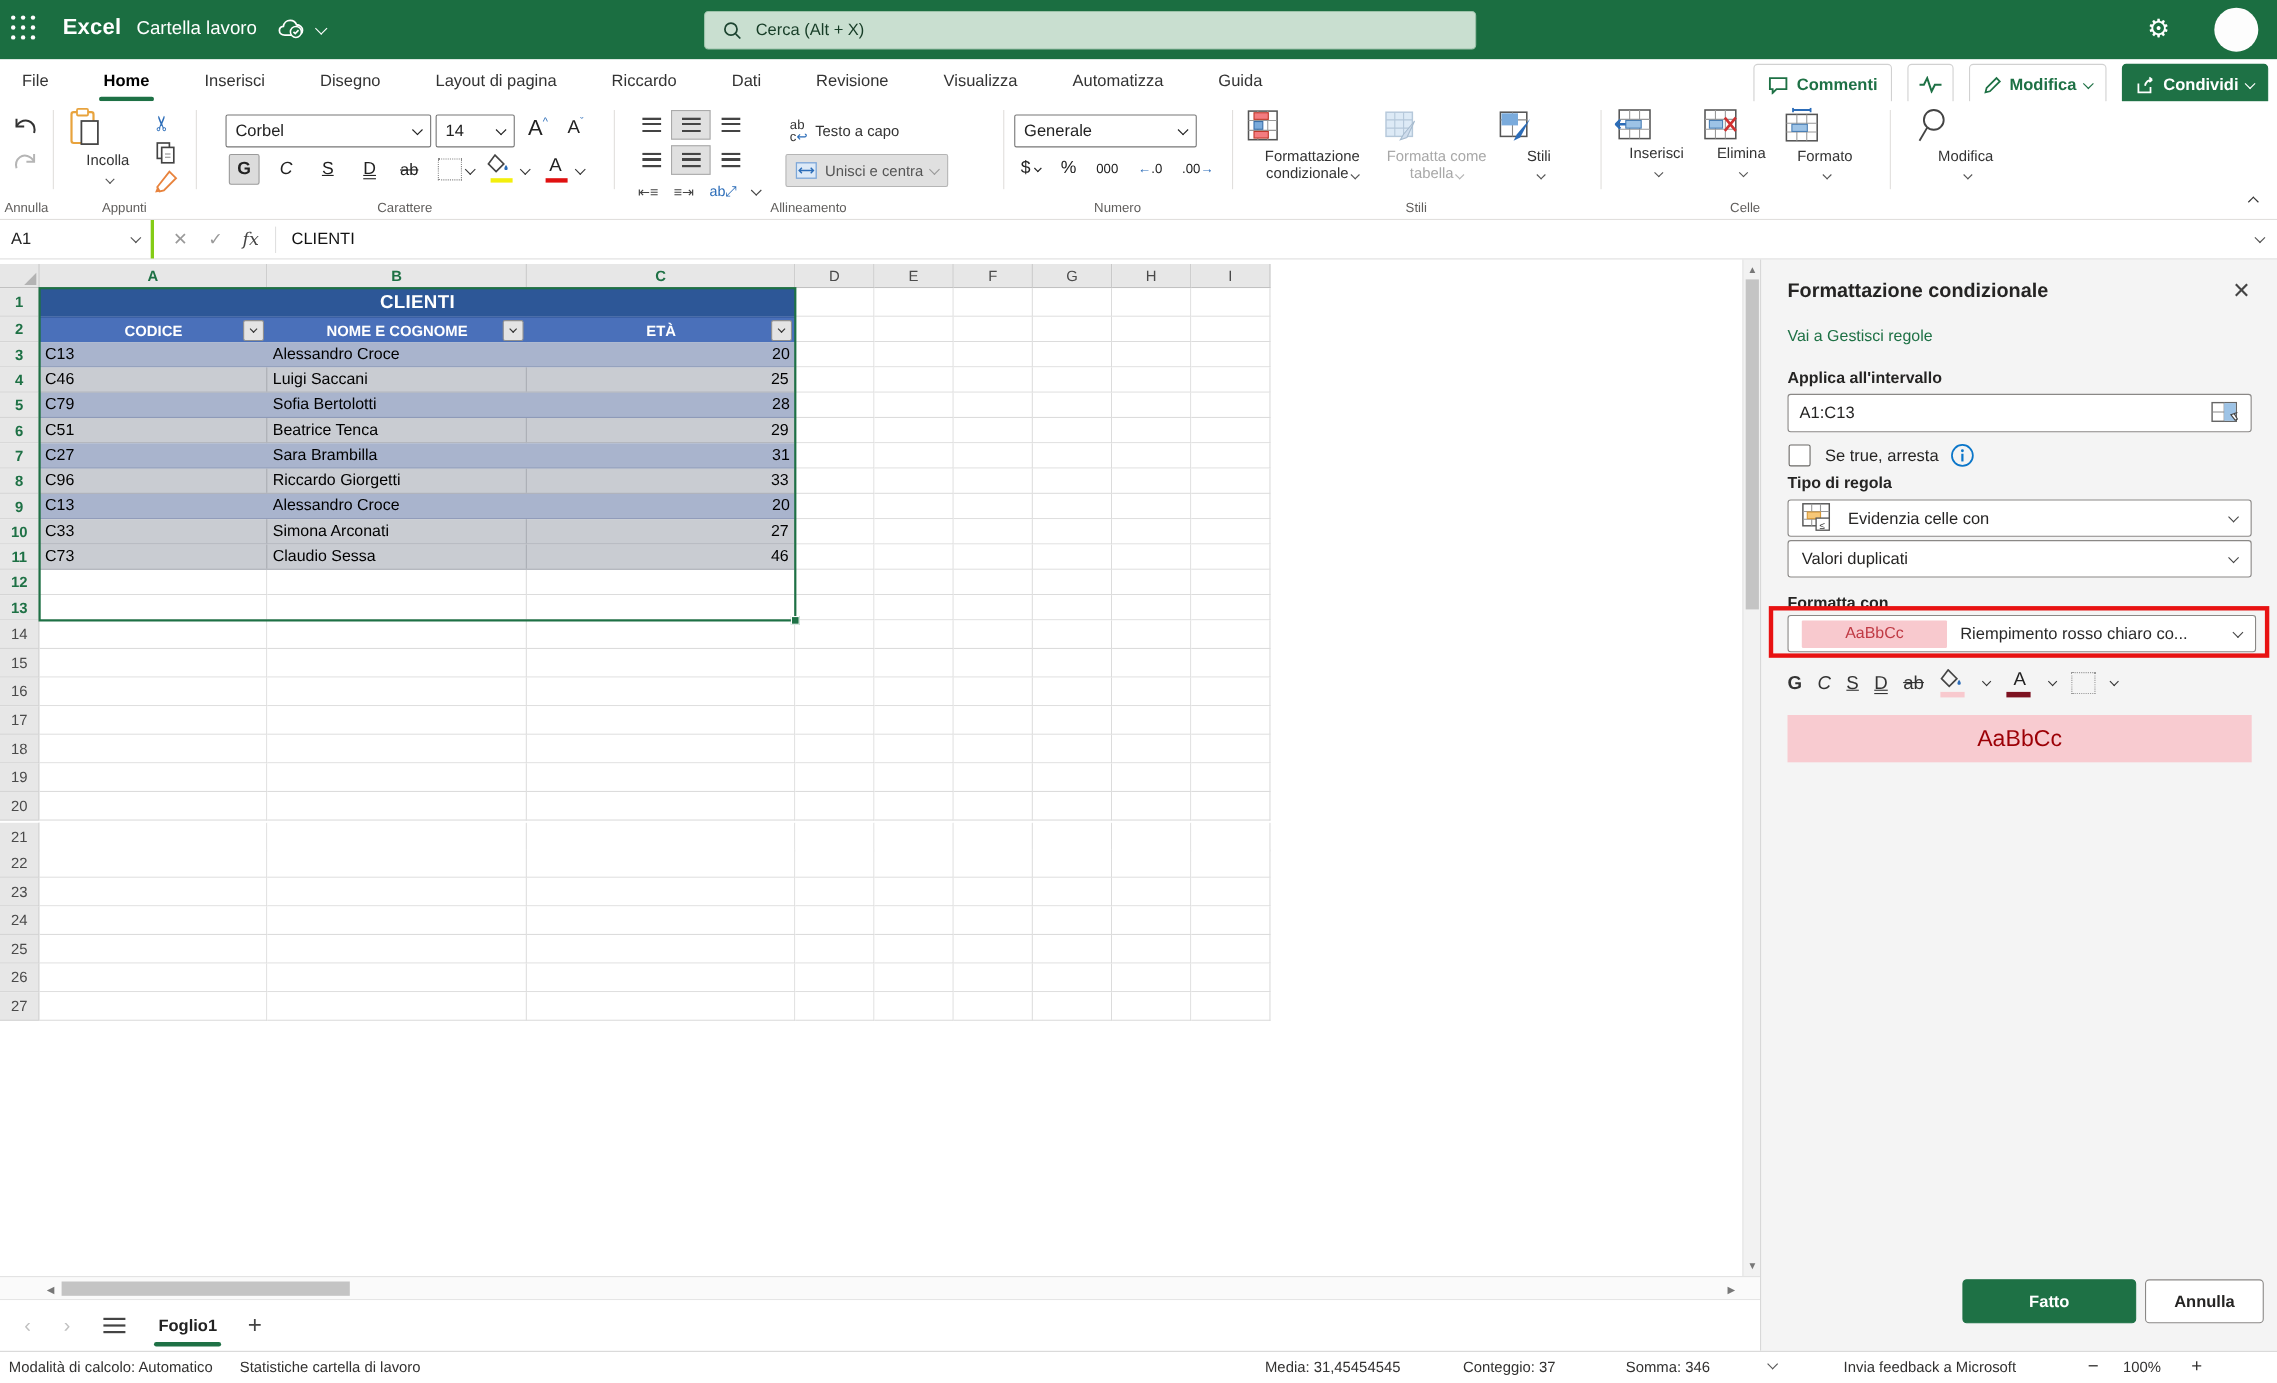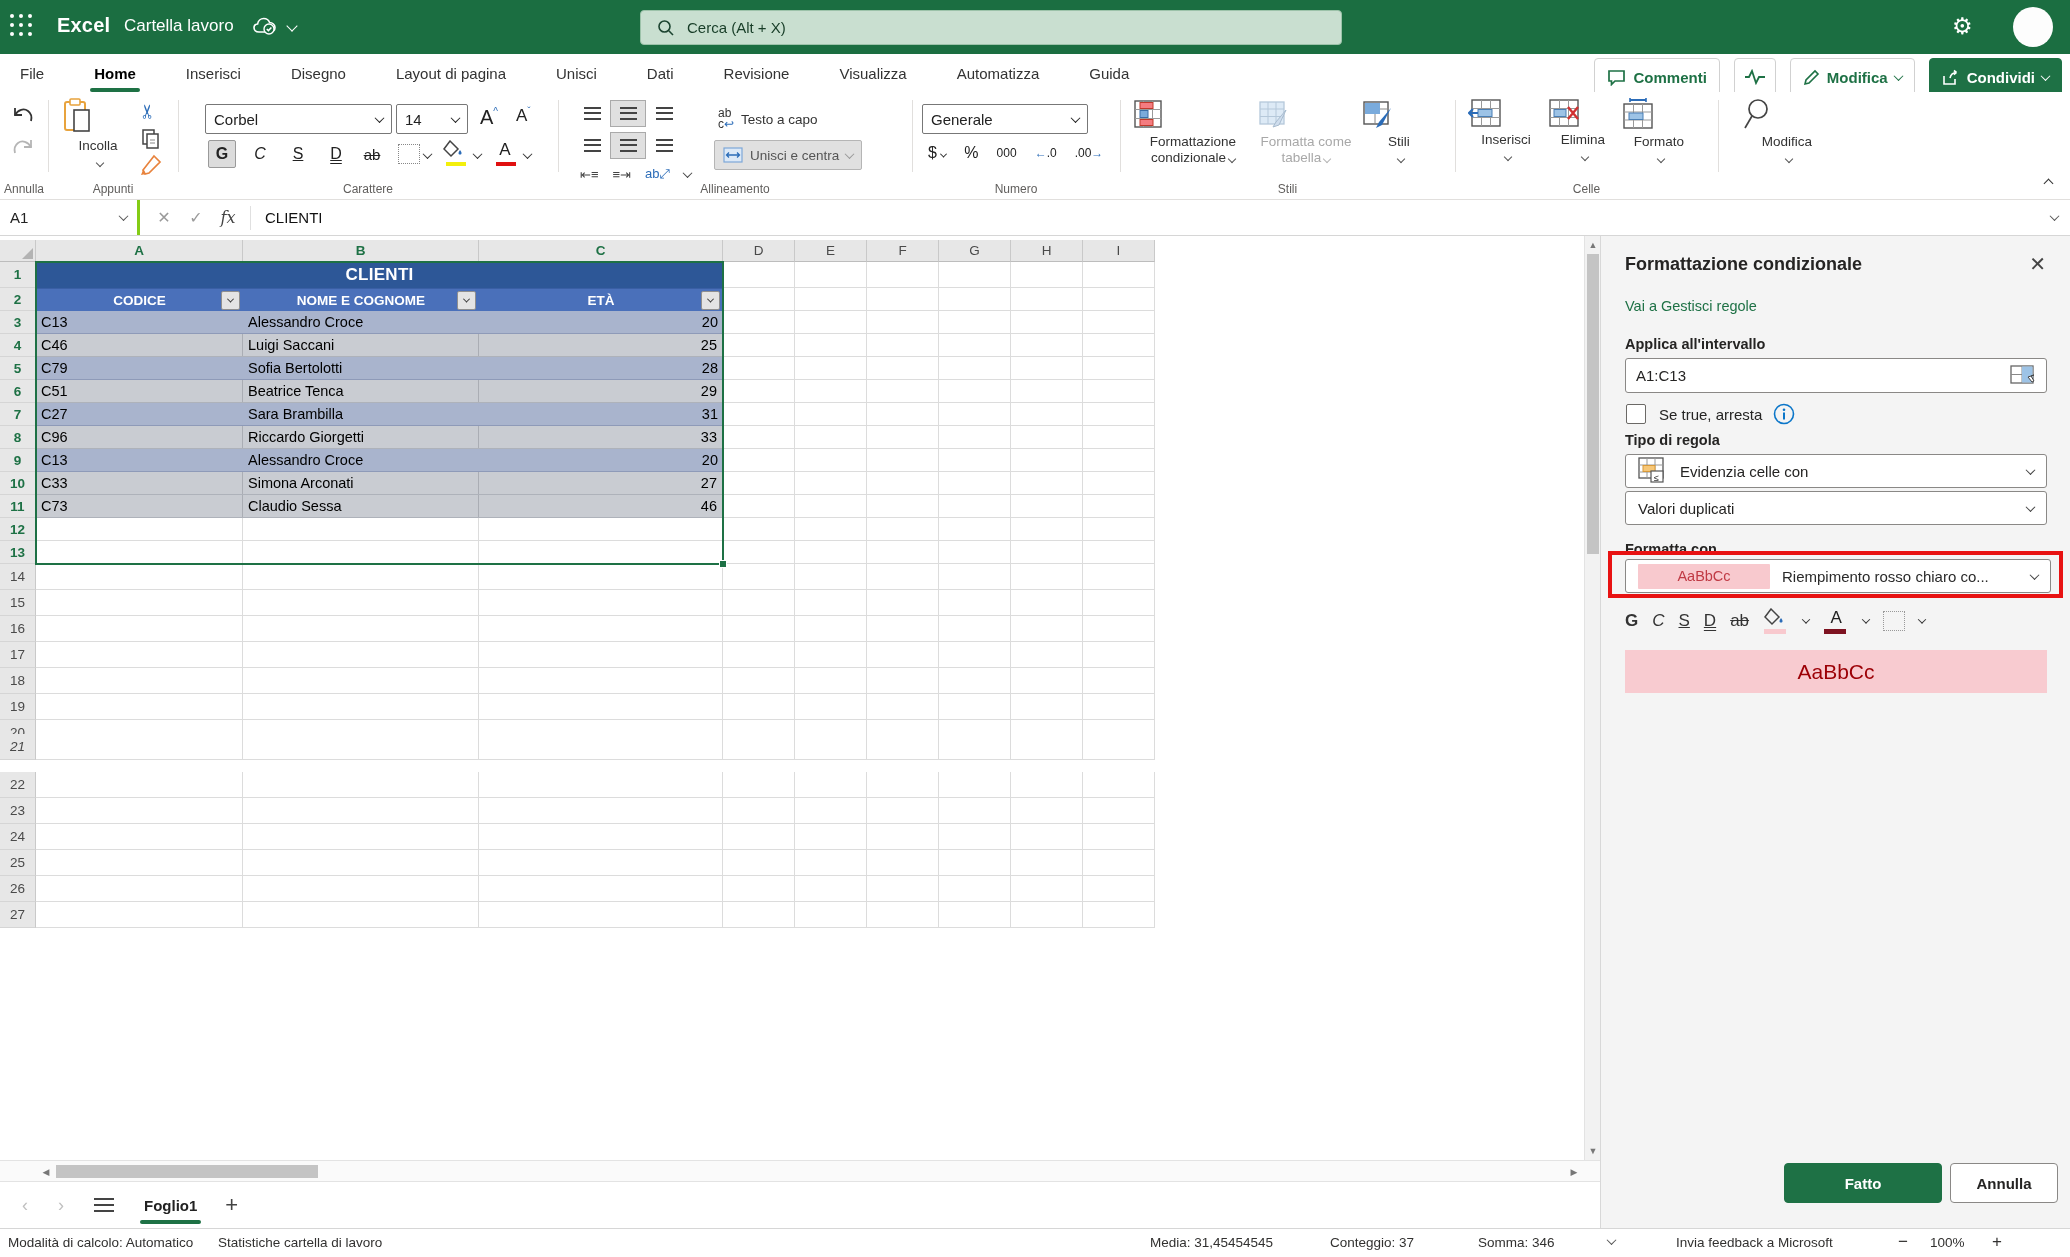--- a/index.html
+++ b/index.html
@@ -165,21 +165,21 @@
     <div class="avatar"></div>
   </div>
 
   <div class="tabrow">
     <div class="tabs" id="ribbon-tabs">
         <div class="tab">File</div>
         <div class="tab active">Home</div>
         <div class="tab">Inserisci</div>
         <div class="tab">Disegno</div>
         <div class="tab">Layout di pagina</div>
-        <div class="tab">Unisci</div>
+        <div class="tab">Riccardo</div>
         <div class="tab">Dati</div>
         <div class="tab">Revisione</div>
         <div class="tab">Visualizza</div>
         <div class="tab">Automatizza</div>
         <div class="tab">Guida</div>
       </div>
     <div class="tr-actions">
       <div class="act-btn">
         <svg width="19" height="17" viewBox="0 0 19 17">
             <path d="M2 2 h15 v10 h-9 l-3.5 3.5 v-3.5 h-2.5 z" fill="none" stroke="#1e7145" stroke-width="1.7"></path>
@@ -690,21 +690,21 @@
           <div class="gcell" style="width: 207px; height: 26px;"></div>
           <div class="gcell" style="width: 236px; height: 26px;"></div>
           <div class="gcell" style="width: 244px; height: 26px;"></div>
           <div class="gcell" style="width: 72px; height: 26px;"></div>
           <div class="gcell" style="width: 72px; height: 26px;"></div>
           <div class="gcell" style="width: 72px; height: 26px;"></div>
           <div class="gcell" style="width: 72px; height: 26px;"></div>
           <div class="gcell" style="width: 72px; height: 26px;"></div>
           <div class="gcell" style="width: 72px; height: 26px;"></div>
         </div>
-        <div class="gridrow" style="top: 498px; height: 26px; font-style: italic;">
+        <div class="gridrow" style="top: 512px; height: 26px;">
           <div class="rownum" style="height: 26px;">21</div>
           <div class="gcell" style="width: 207px; height: 26px;"></div>
           <div class="gcell" style="width: 236px; height: 26px;"></div>
           <div class="gcell" style="width: 244px; height: 26px;"></div>
           <div class="gcell" style="width: 72px; height: 26px;"></div>
           <div class="gcell" style="width: 72px; height: 26px;"></div>
           <div class="gcell" style="width: 72px; height: 26px;"></div>
           <div class="gcell" style="width: 72px; height: 26px;"></div>
           <div class="gcell" style="width: 72px; height: 26px;"></div>
           <div class="gcell" style="width: 72px; height: 26px;"></div>

